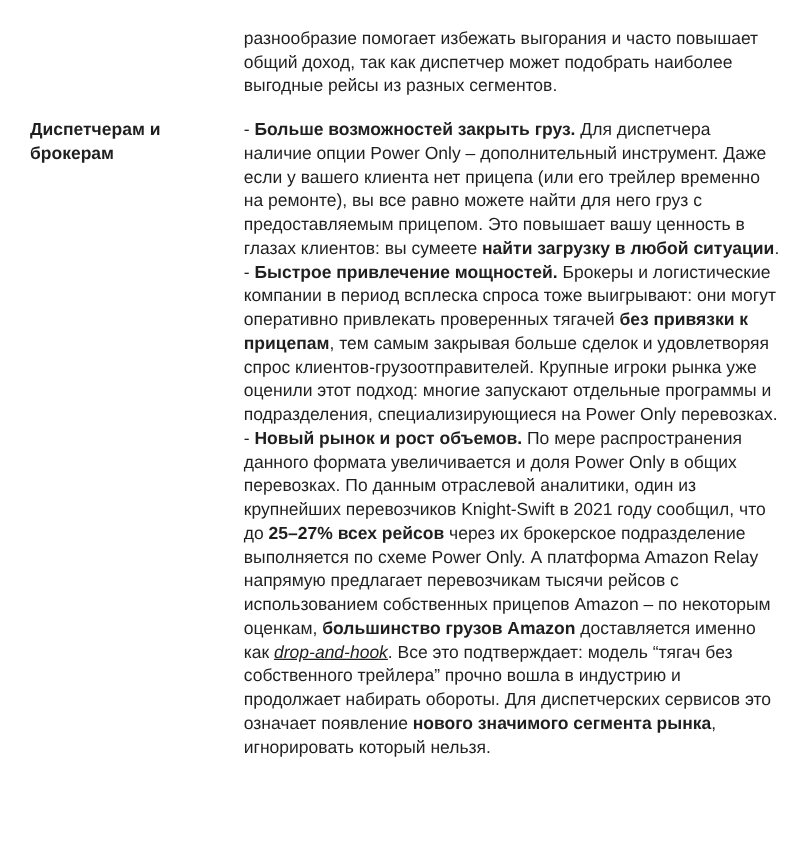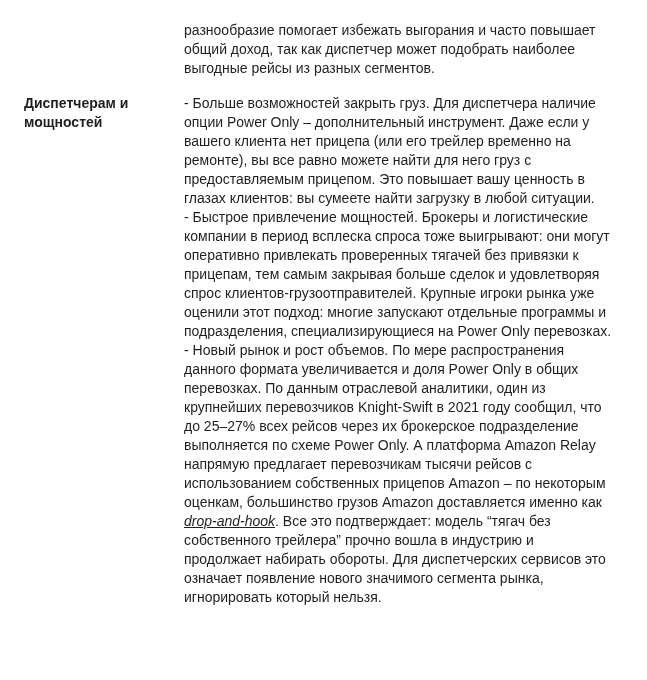--- a/index.html
+++ b/index.html
@@ -23,38 +23,38 @@
       width: 647px;
     }
     .label-cell {
       position: absolute;
       left: 24px;
       width: 150px;
       font-weight: bold;
     }
     .content-cell {
       position: absolute;
-      left: 184px;
+      left: 195px;
       width: 430px;
     }
     .row-prev { top: 21px; }
     .row-disp { top: 94px; }
     .content-cell p { margin: 0; }
-    b { font-weight: normal; }
+    b { font-weight: bold; }
     i { font-style: italic; text-decoration: underline; }
   </style>
 </head>
 <body>
 
 <div class="row row-prev">
   <div class="content-cell">
     <p>разнообразие помогает избежать выгорания и часто повышает общий доход, так как диспетчер может подобрать наиболее выгодные рейсы из разных сегментов.</p>
   </div>
 </div>
 
 <div class="row row-disp">
-  <div class="label-cell">Диспетчерам и мощностей</div>
+  <div class="label-cell">Диспетчерам и брокерам</div>
   <div class="content-cell">
     <p><span>- </span><b>Больше возможностей закрыть груз.</b><span> Для диспетчера наличие опции Power Only – дополнительный инструмент. Даже если у вашего клиента нет прицепа (или его трейлер временно на ремонте), вы все равно можете найти для него груз с предоставляемым прицепом. Это повышает вашу ценность в глазах клиентов: вы сумеете </span><b>найти загрузку в любой ситуации</b><span>.</span></p>
     <p><span>- </span><b>Быстрое привлечение мощностей.</b><span> Брокеры и логистические компании в период всплеска спроса тоже выигрывают: они могут оперативно привлекать проверенных тягачей </span><b>без привязки к прицепам</b><span>, тем самым закрывая больше сделок и удовлетворяя спрос клиентов-грузоотправителей. Крупные игроки рынка уже оценили этот подход: многие запускают отдельные программы и подразделения, специализирующиеся на Power Only перевозках.</span></p>
     <p><span>- </span><b>Новый рынок и рост объемов.</b><span> По мере распространения данного формата увеличивается и доля Power Only в общих перевозках. По данным отраслевой аналитики, один из крупнейших перевозчиков Knight-Swift в 2021 году сообщил, что до </span><b>25–27% всех рейсов</b><span> через их брокерское подразделение выполняется по схеме Power Only. А платформа Amazon Relay напрямую предлагает перевозчикам тысячи рейсов с использованием собственных прицепов Amazon – по некоторым оценкам, </span><b>большинство грузов Amazon</b><span> доставляется именно как </span><i>drop-and-hook</i><span>. Все это подтверждает: модель “тягач без собственного трейлера” прочно вошла в индустрию и продолжает набирать обороты. Для диспетчерских сервисов это означает появление </span><b>нового значимого сегмента рынка</b><span>, игнорировать который нельзя.</span></p>
   </div>
 </div>
 
 </body></html>

